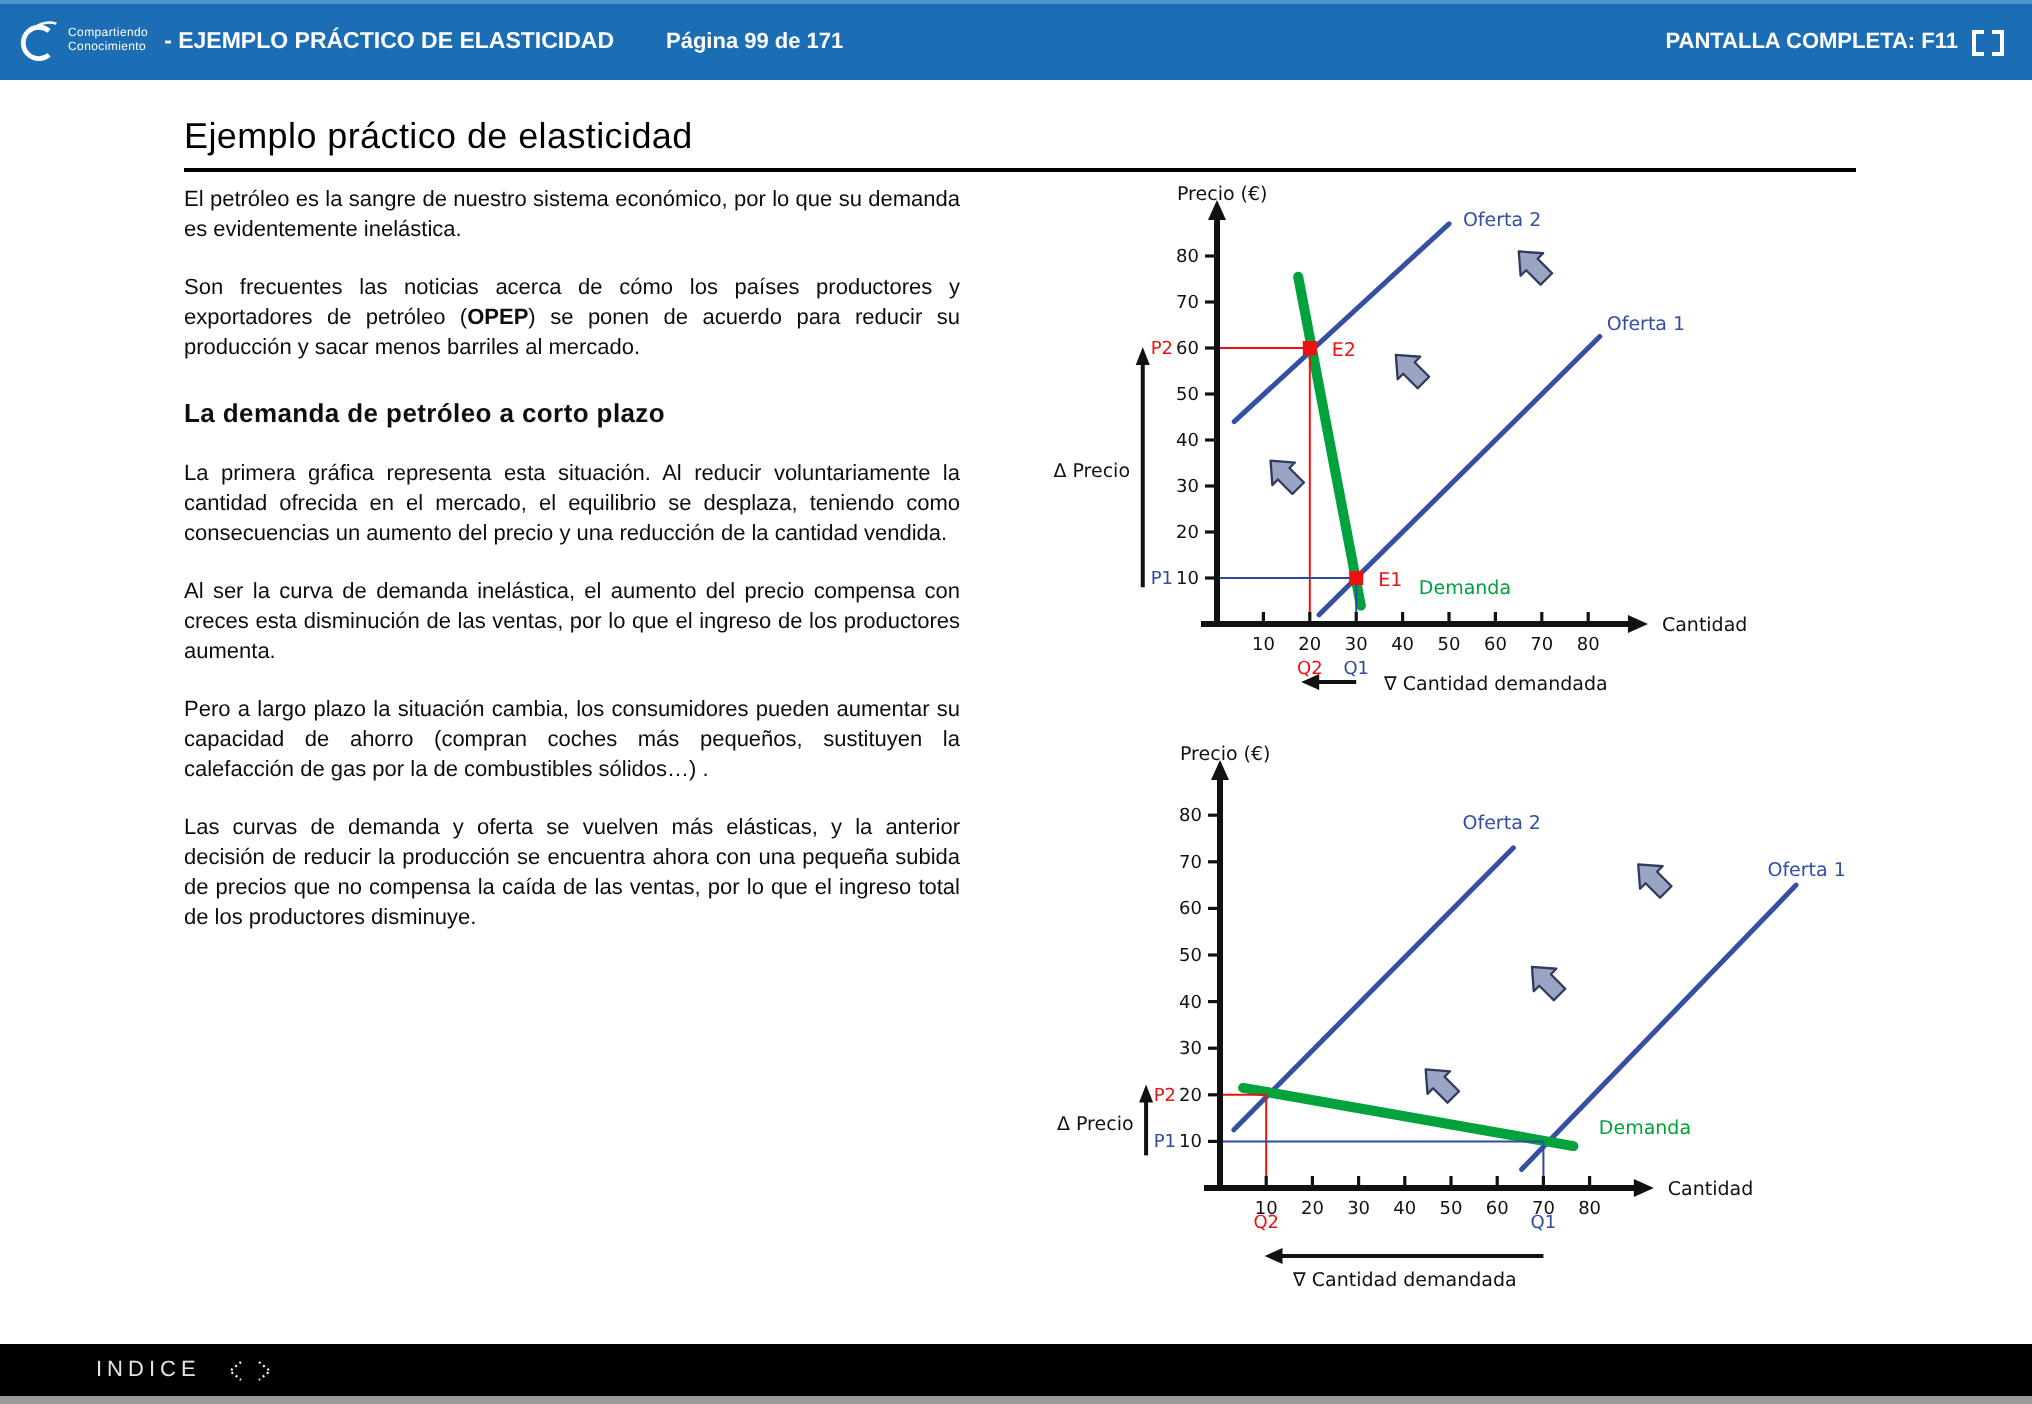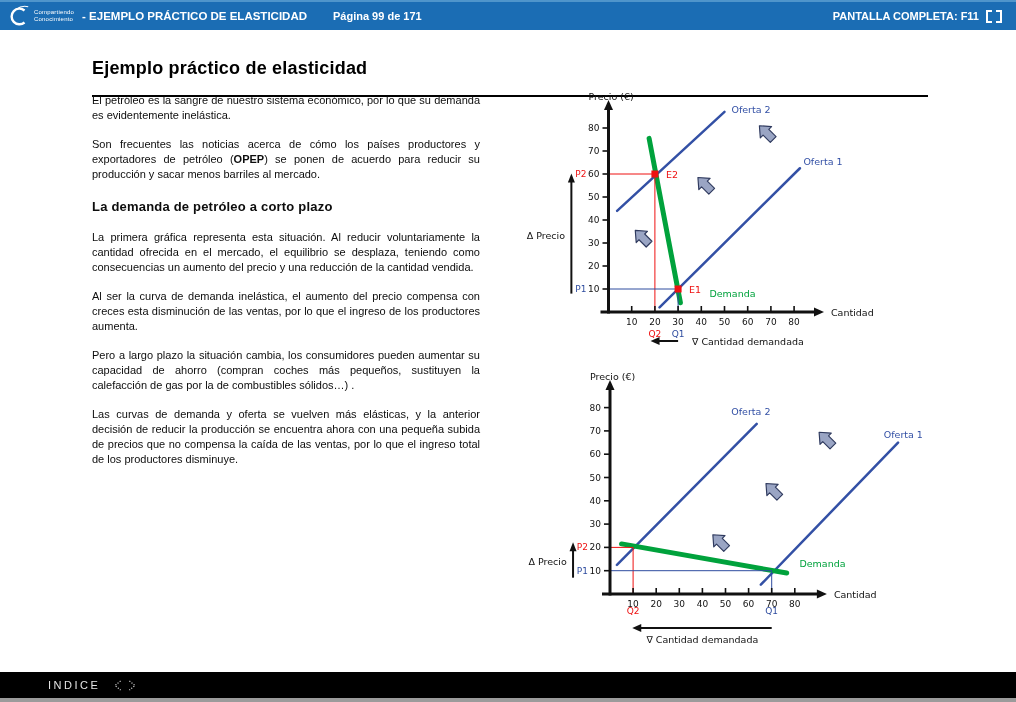--- a/index.html
+++ b/index.html
@@ -1,34 +1,34 @@
 <!DOCTYPE html>
 <html><head>
 <meta charset="utf-8">
 <style>
   html,body{margin:0;padding:0}
   body{width:1016px;height:702px;position:relative;background:#fff;overflow:hidden;
        font-family:"Liberation Sans",sans-serif;color:#111}
 
   
-  .header{position:absolute;top:0;left:0;width:100%;height:30px;background:#1b6db4;
+  .header{position:absolute;top:0;left:0;width:100%;height:40px;background:#1b6db4;
           border-top:2px solid #4f95cb;box-sizing:border-box;display:flex;align-items:center;color:#fff}
   .logo{display:flex;align-items:center;gap:3px;margin-left:7px;cursor:pointer}
   .logo-text{font-size:6px;line-height:7px;letter-spacing:.2px}
   .hdr-title{font-weight:bold;font-size:11.5px;margin-left:8px;white-space:nowrap}
   .hdr-page{font-weight:bold;font-size:11px;margin-left:26px;white-space:nowrap}
   .hdr-right{margin-left:auto;margin-right:14px;display:flex;align-items:center;font-weight:bold;font-size:11px}
   .fs-icon{display:inline-flex;gap:4px;margin-left:7px}
   .fs-icon span{width:4px;height:9px;border:2px solid #fff;display:inline-block}
   .fs-l{border-right:none!important}
   .fs-r{border-left:none!important}
 
   
-  .article-title{position:absolute;left:92px;top:58px;width:836px;font-size:18px;font-weight:bold;
-                 color:#000;border-bottom:2px solid #000;padding-bottom:16px;letter-spacing:.2px}
+  .article-title{position:absolute;left:92px;top:58px;width:836px;font-size:18px;font-weight:normal;
+                 color:#000;border-bottom:2px solid #000;padding-bottom:5px;letter-spacing:.2px}
   .col{position:absolute;left:92px;top:93px;width:388px;font-size:11px;line-height:15px;
        color:#0d0d0d;text-align:justify}
   .col p{margin:0 0 14px}
   .col h3{font-size:13px;font-weight:bold;margin:17px 0 16px;letter-spacing:.2px;text-align:left}
 
   
   .chart{position:absolute;left:510px}
   #chart1{top:88px}
   #chart2{top:368px}
 

